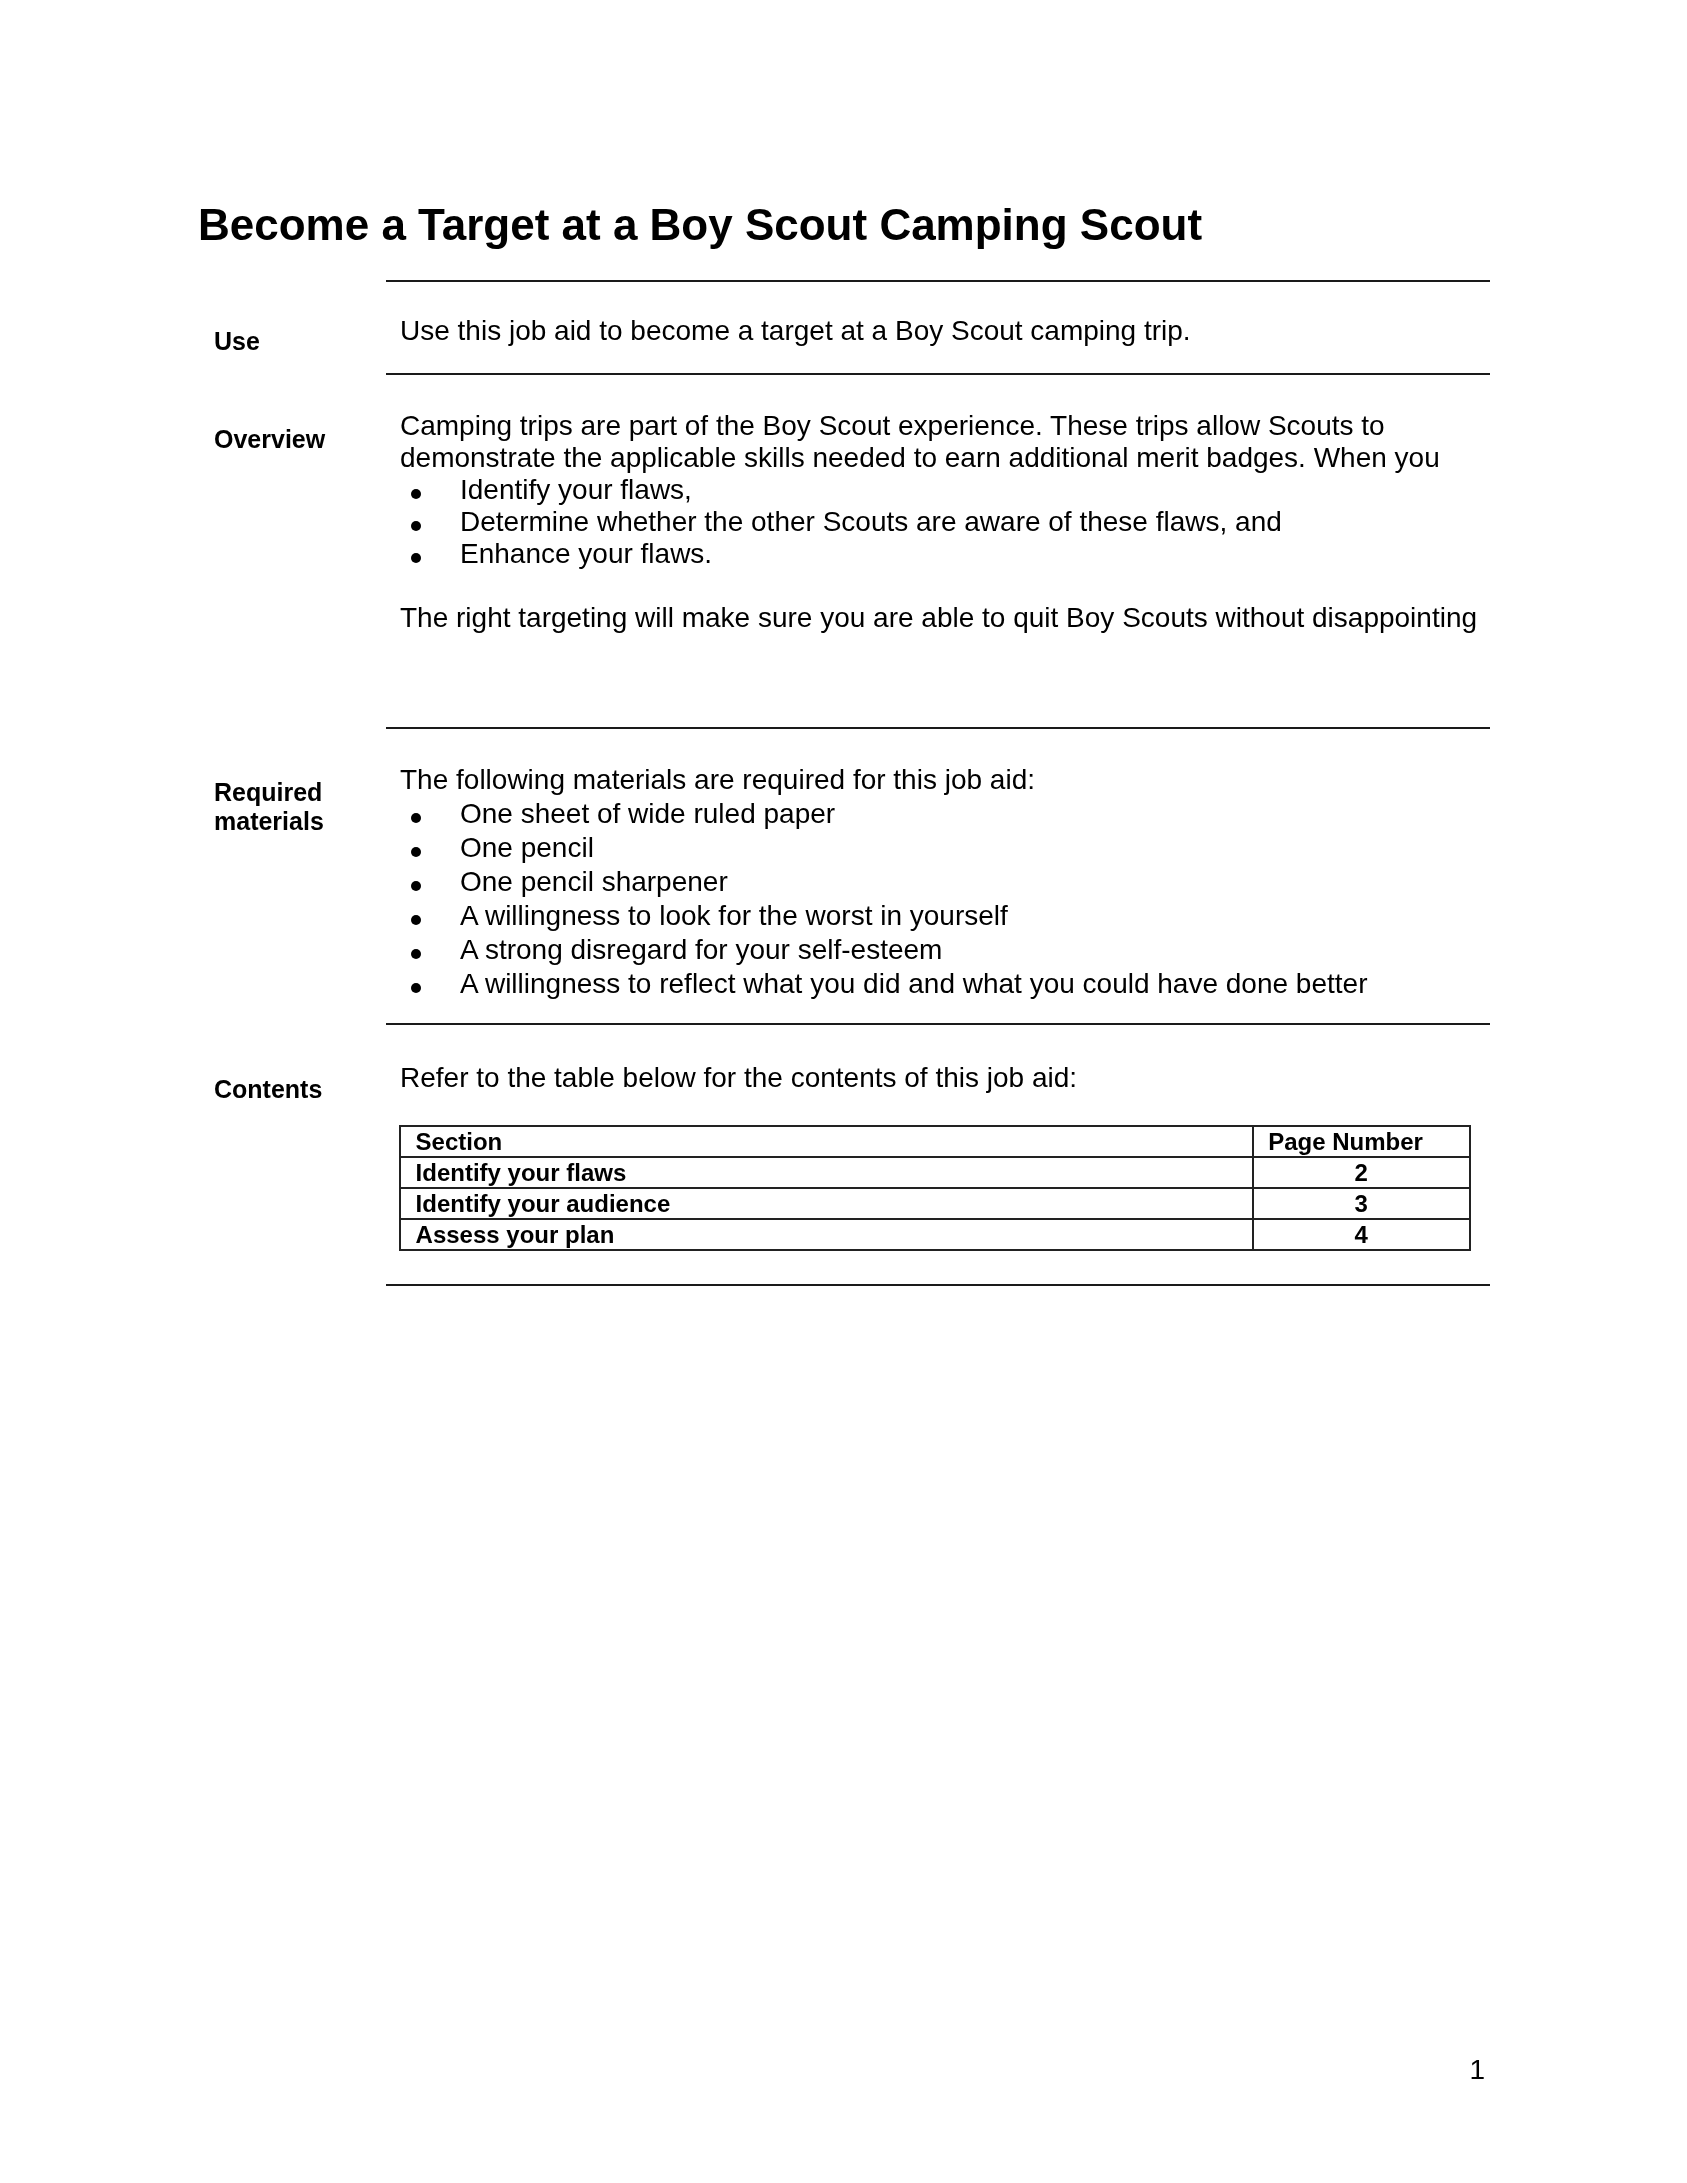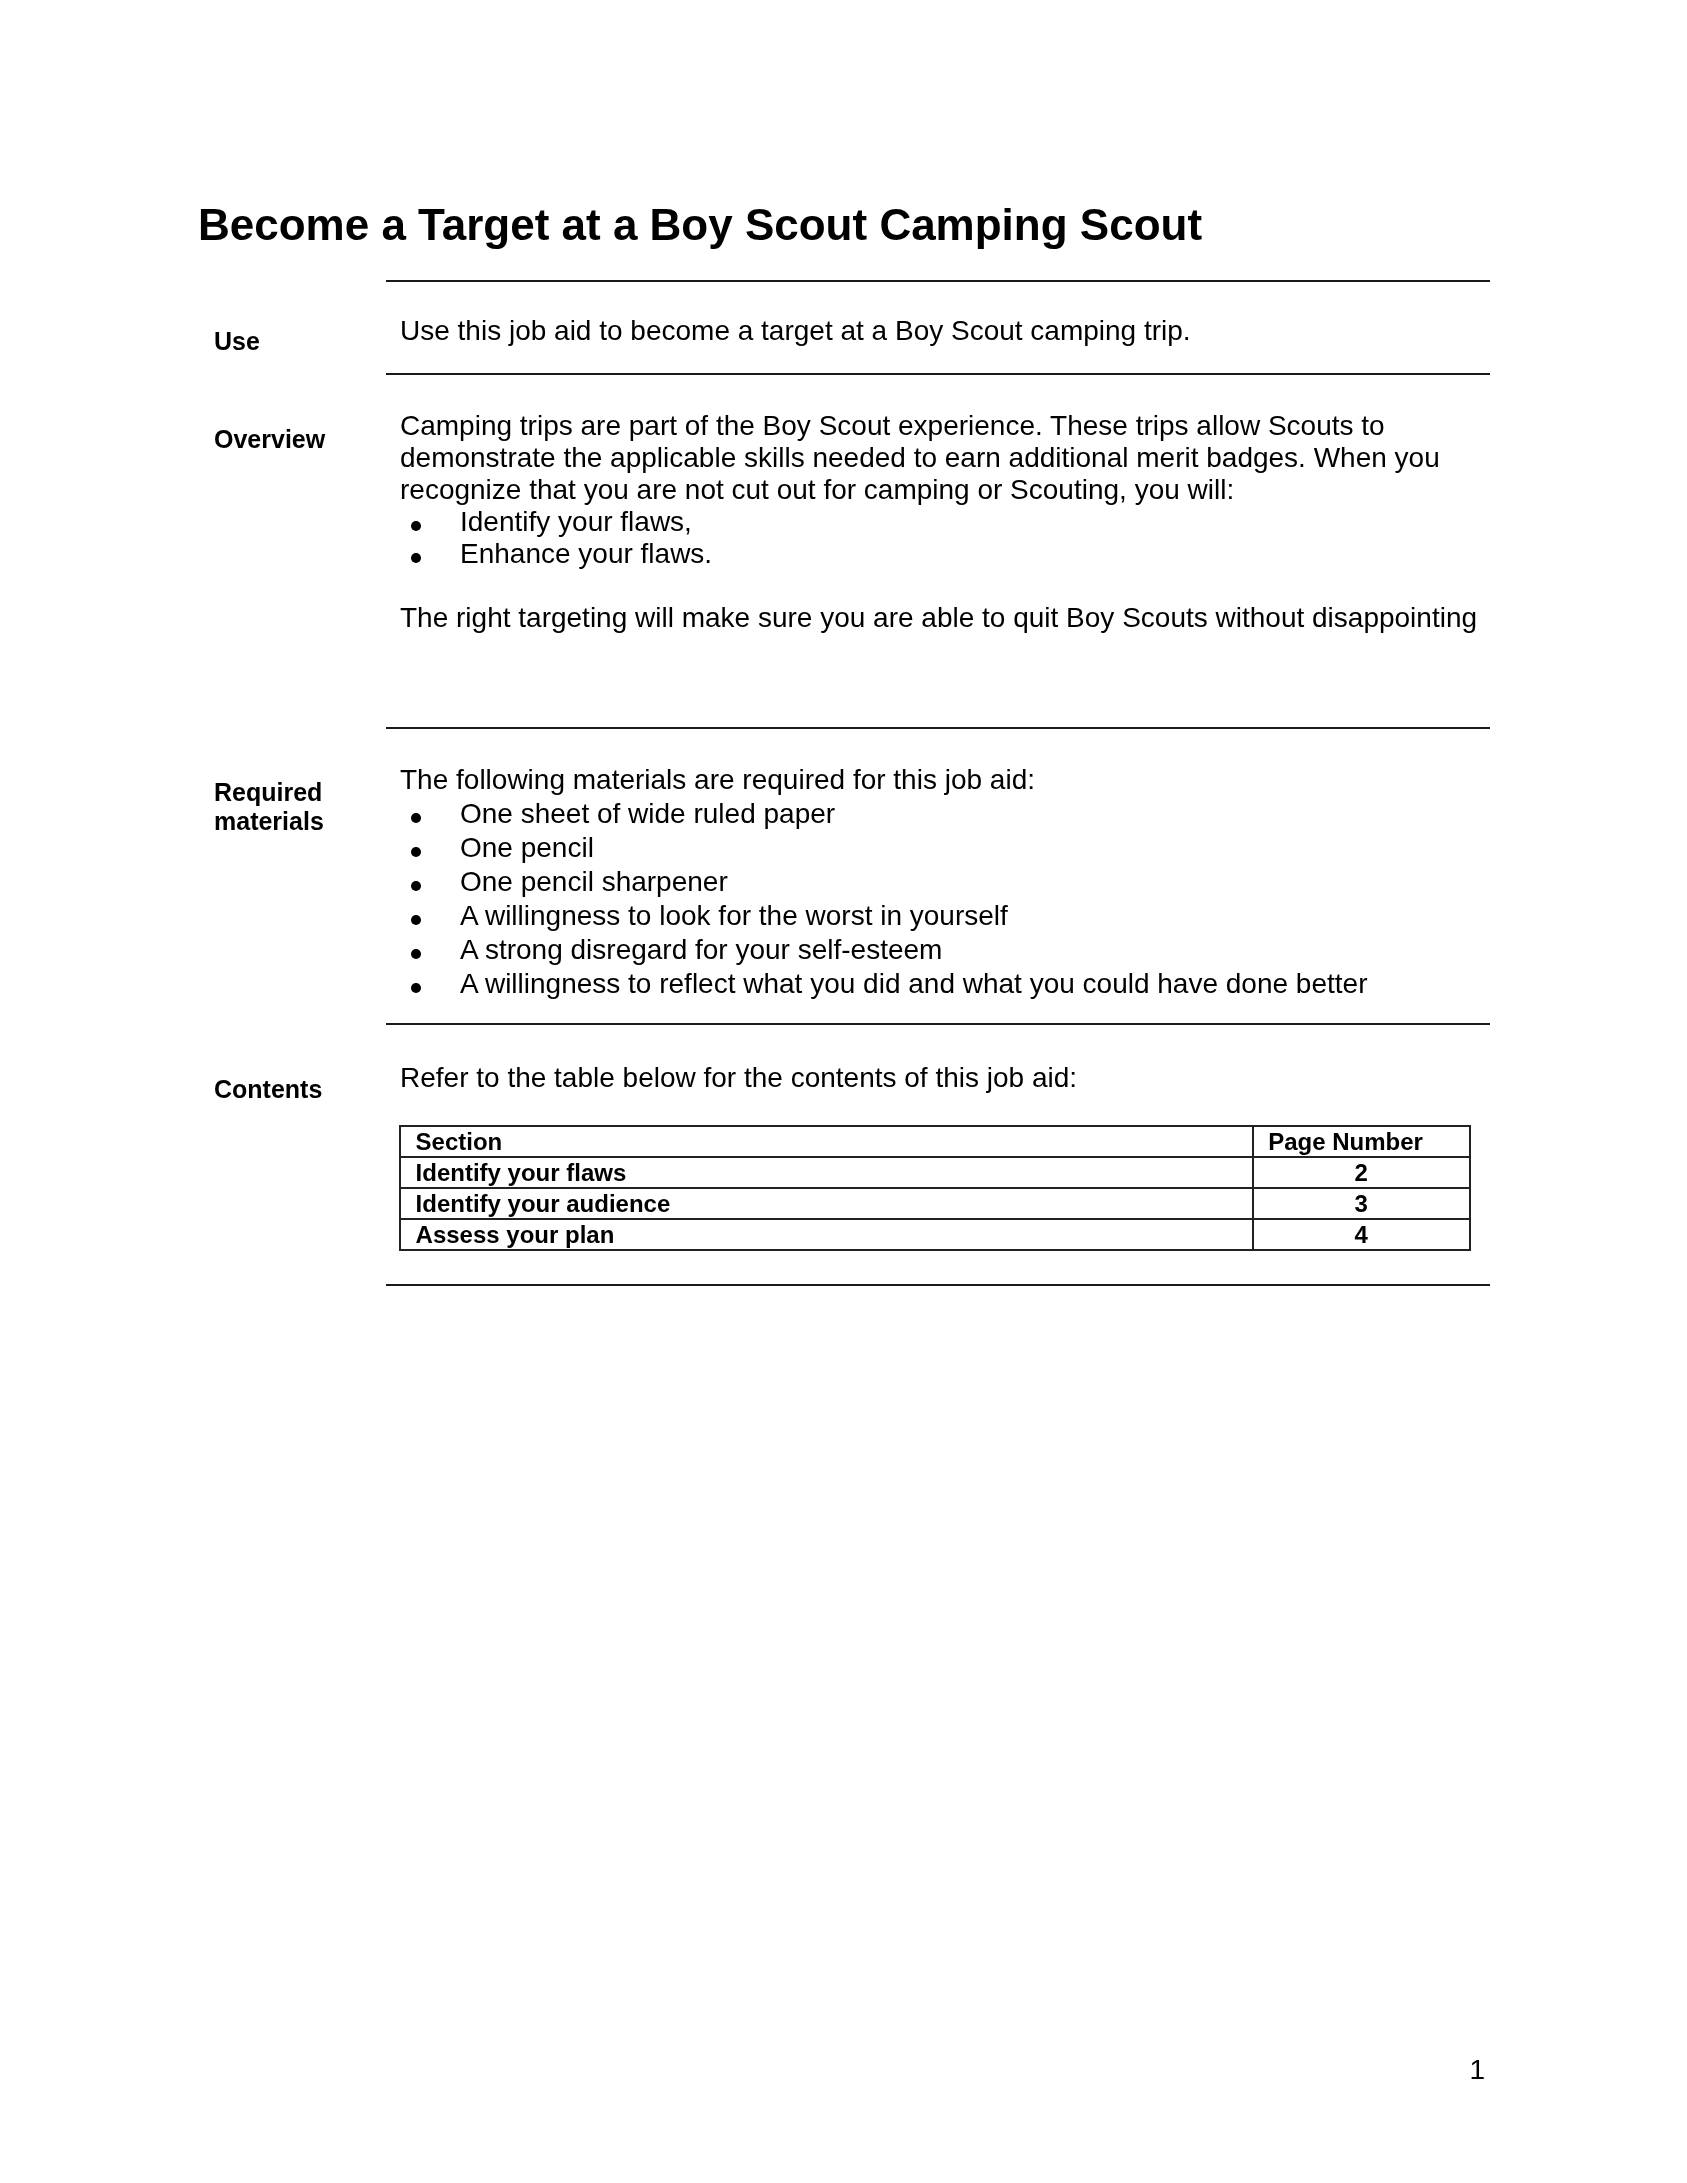--- a/index.html
+++ b/index.html
@@ -109,24 +109,27 @@
 
 <div class="abs label" style="top:319px">Use</div>
 <div class="abs body-block" style="top:314px">
   <div class="line" style="height:33px;line-height:33px">Use this job aid to become a target at a Boy Scout camping trip.</div>
 </div>
 
 <div class="abs label" style="top:417px">Overview</div>
 <div class="abs body-block" style="top:410px">
   <div class="line">Camping trips are part of the Boy Scout experience. These trips allow Scouts to</div>
   <div class="line">demonstrate the applicable skills needed to earn additional merit badges. When you</div>
-  <div class="line">recognize that you are not cut out for camping or Scouting, you will:</div>
   <div class="line bullet-line">
     <span class="bullet-dot"></span>
     <span>Identify your flaws,</span>
+  </div>
+  <div class="line bullet-line">
+    <span class="bullet-dot"></span>
+    <span>Determine whether the other Scouts are aware of these flaws, and</span>
   </div>
   <div class="line bullet-line">
     <span class="bullet-dot"></span>
     <span>Enhance your flaws.</span>
   </div>
   <div class="blank"></div>
   <div class="line">The right targeting will make sure you are able to quit Boy Scouts without disappointing</div>
 </div>
 
 <div class="abs label" style="top:770px">

